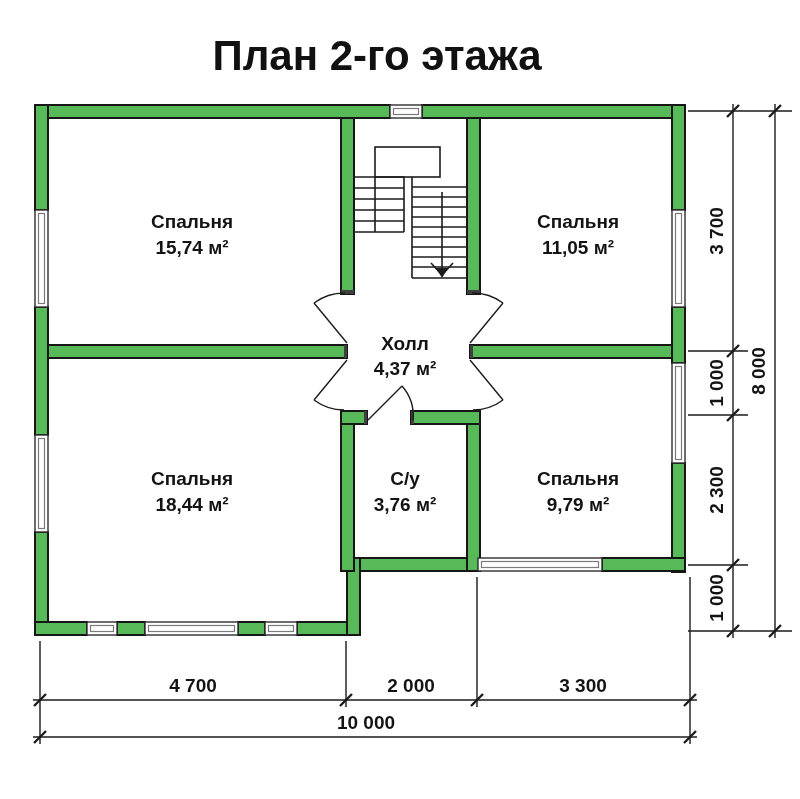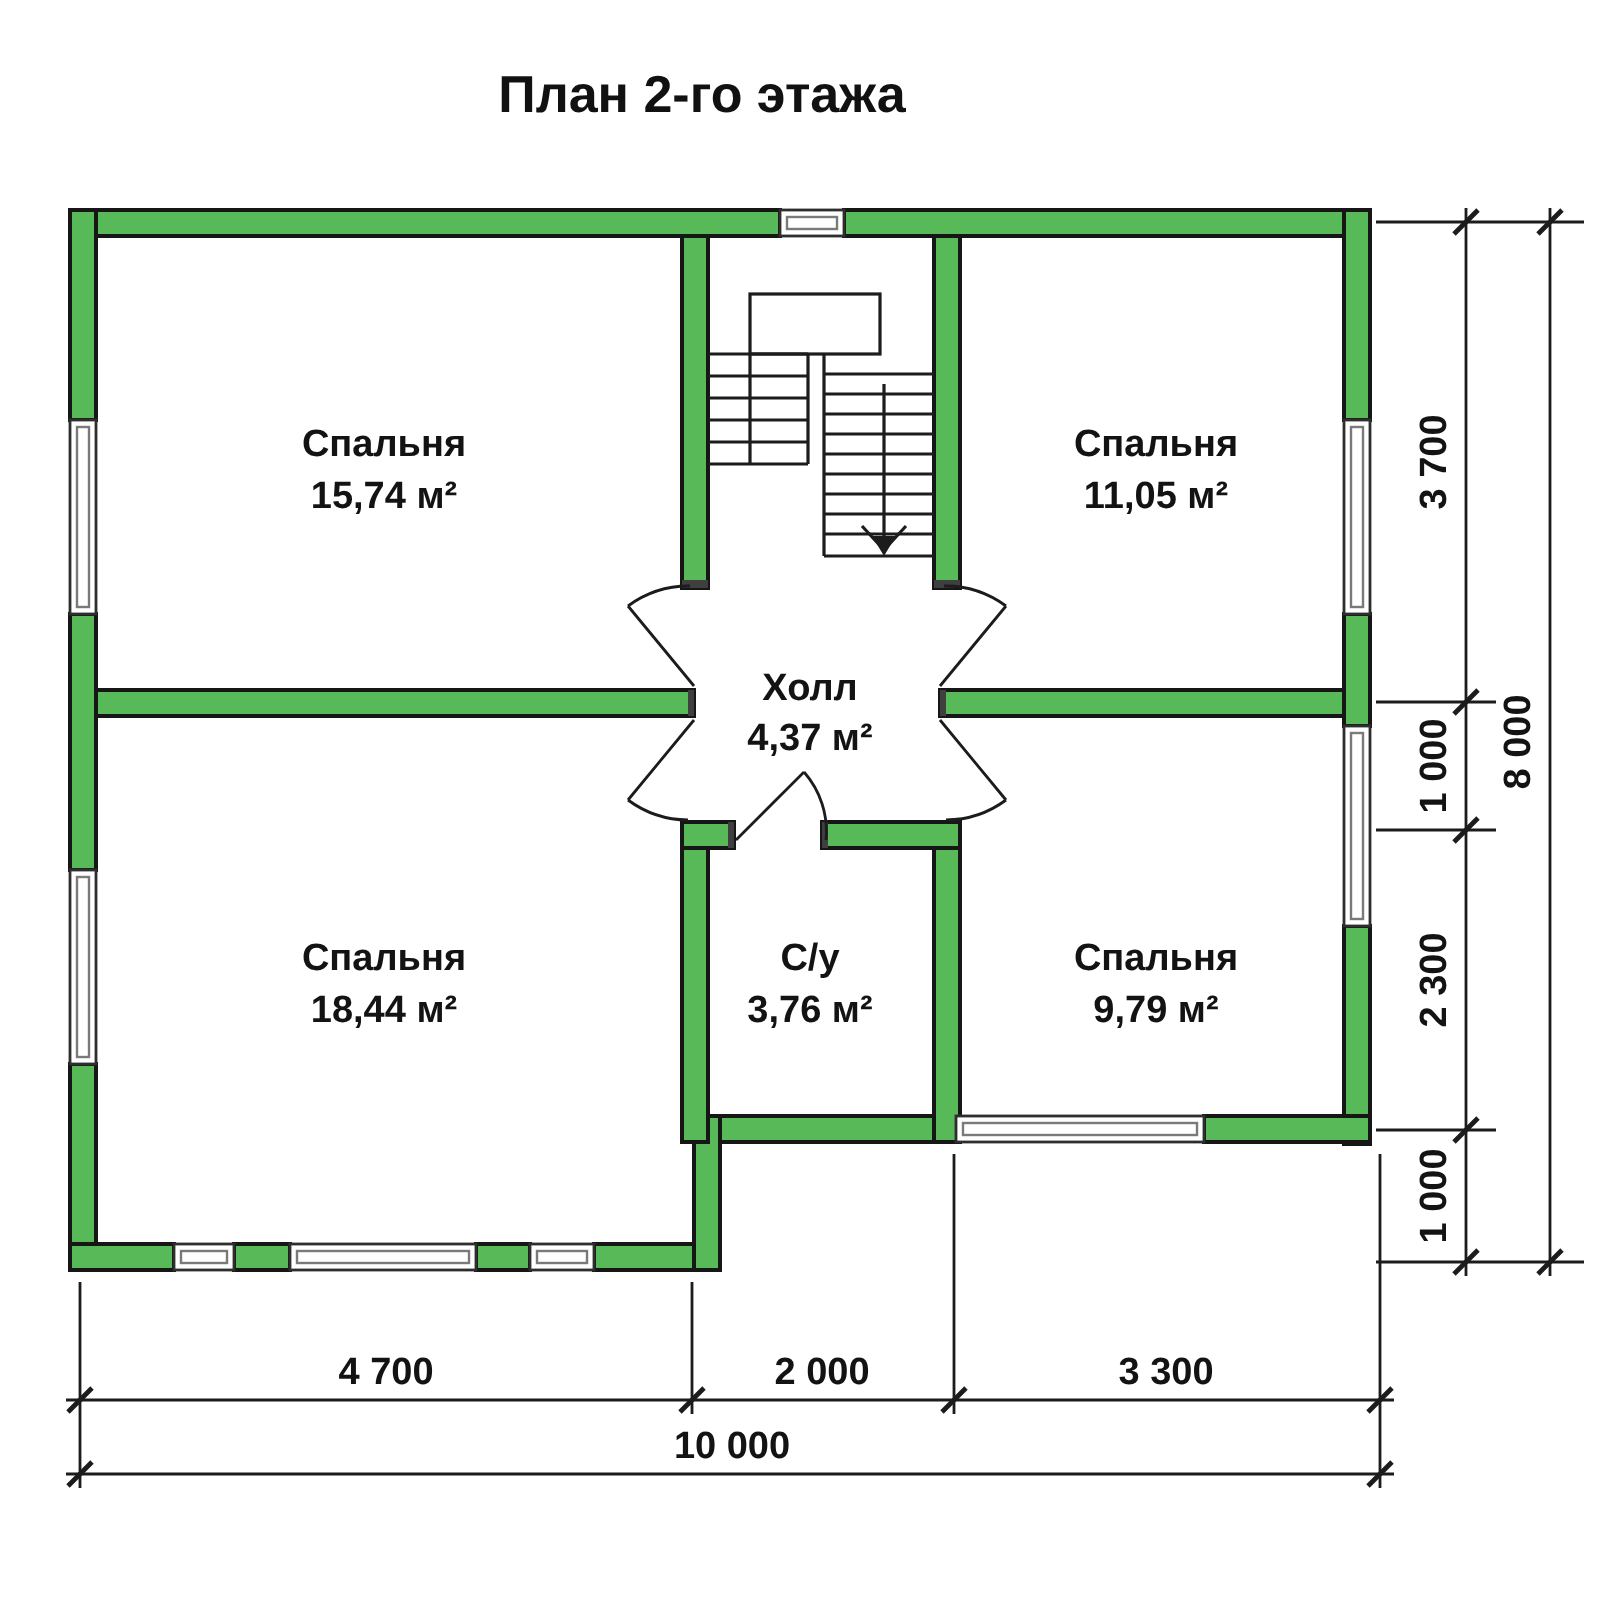--- a/index.html
+++ b/index.html
@@ -1,22 +1,22 @@
 <!DOCTYPE html>
 <html style="--wall-fill: #58b958; --wall-outline: #161616; --line: #1c1c1c; --window-frame: #7a7a7a;"><head>
 <meta charset="utf-8">
 <style>
   html,body { margin:0; padding:0; }
   body {
     width:800px; height:799px; position:relative; background:#ffffff;
     font-family:"Liberation Sans", sans-serif; overflow:hidden;
   }
   .title {
-    position:absolute; left:351px; top:32px; transform:translateX(-50%);
-    font-size:26px; font-weight:bold; color:#111; white-space:nowrap;
+    position:absolute; left:377px; top:32px; transform:translateX(-50%);
+    font-size:42px; font-weight:bold; color:#111; white-space:nowrap;
   }
   svg.plan { position:absolute; left:0; top:0; }
   .wall      { fill:var(--wall-fill,#58b958); stroke:var(--wall-outline,#161616); stroke-width:2; }
   .cap       { fill:#3f3f3f; }
   .win-outer { fill:#ffffff; stroke:#2e2e2e; stroke-width:1.4; }
   .win-inner { fill:#ffffff; stroke:var(--window-frame,#7a7a7a); stroke-width:1.2; }
   .ln   { stroke:var(--line,#1c1c1c); stroke-width:1.6; fill:none; }
   .door { stroke:var(--line,#1c1c1c); stroke-width:1.4; fill:none; }
   .dln  { stroke:var(--line,#1c1c1c); stroke-width:1.4; fill:none; }
   .tick { stroke:var(--line,#1c1c1c); stroke-width:2.4; }

